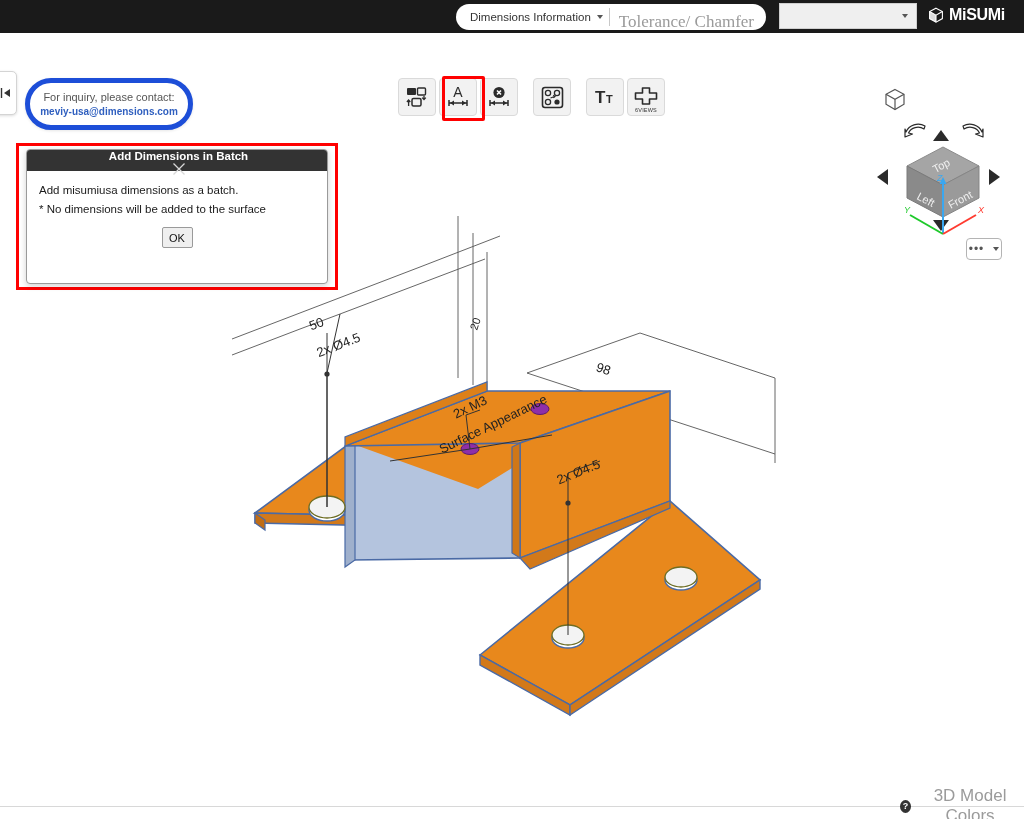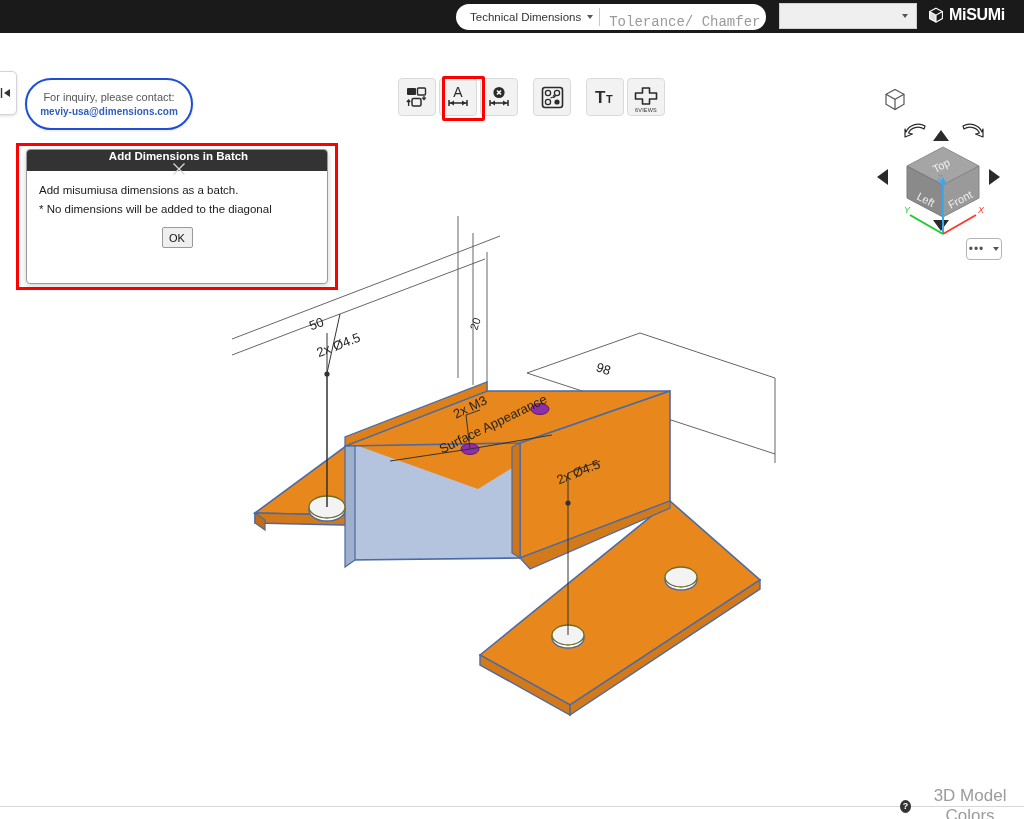--- a/index.html
+++ b/index.html
@@ -38,23 +38,23 @@
   .caret-dn {
     display: inline-block;
     margin-left: 6px;
     width: 0; height: 0;
     border-left: 3.5px solid transparent;
     border-right: 3.5px solid transparent;
     border-top: 4.5px solid #555;
   }
   #search-input {
     flex: 1; border: none; outline: none;
-    font-size: 14px; color: #333;
+    font-size: 17px; color: #333;
     padding-left: 9px; background: transparent;
-    font-family: Liberation Mono, monospace;
+    font-family: Liberation Serif, serif;
     margin-top: 10px;
   }
   #search-input::placeholder { color: #9a9a9a; }
   #search-go {
     width: 30px; height: 26px;
     display: flex; align-items: center; justify-content: center;
     cursor: pointer;
   }
   #lang-select {
     position: absolute; left: 779px; top: 3px;
@@ -99,21 +99,21 @@
     display: flex; align-items: center; justify-content: flex-end;
     padding-right: 4px;
     cursor: pointer;
   }
 
   
   #inquiry {
     position: absolute; left: 25px; top: 45px;
     width: 168px; height: 52px;
     background: #fff;
-    border: 2px solid #1d4ed8;
+    border: 5px solid #1d4ed8;
     border-radius: 26px;
     box-shadow: 0 1px 3px rgba(0,0,0,.10);
     display: flex; flex-direction: column;
     align-items: center; justify-content: center;
     gap: 3px;
   }
   #inquiry .l1 { font-size: 11px; color: #555; }
   #inquiry .l2 { font-size: 10px; color: #2f5fbf; font-weight: bold; }
 
   
@@ -230,21 +230,21 @@
     display: flex; align-items: center; justify-content: center;
   }
 </style>
 </head>
 <body>
 
 <div id="topbar">
 
   <div id="search-pill">
     <div id="search-category">
-      <span class="lbl">Technical Dimensions</span>
+      <span class="lbl">Dimensions Information</span>
       <span class="caret-dn"></span>
     </div>
     <input id="search-input" type="text" placeholder="Tolerance/ Chamfer" style="">
     <div id="search-go">
       <svg width="15" height="15" viewBox="0 0 16 16">
         <circle cx="6.6" cy="6.6" r="4.8" fill="none" stroke="#222" stroke-width="1.5"></circle>
         <line x1="10.2" y1="10.2" x2="14.4" y2="14.4" stroke="#222" stroke-width="1.8" stroke-linecap="round"></line>
       </svg>
     </div>
   </div>
@@ -447,21 +447,21 @@
     <div id="dialog-title">
       <span class="t">Add Dimensions in Batch</span>
       <span id="dialog-close">
         <svg width="14" height="14" viewBox="0 0 14 14">
           <path d="M1.5 1.5 L12.5 12.5 M12.5 1.5 L1.5 12.5" stroke="#d8d8d8" stroke-width="1.3"></path>
         </svg>
       </span>
     </div>
     <div id="dialog-body">
       <p>Add misumiusa dimensions as a batch.</p>
-      <p>* No dimensions will be added to the diagonal</p>
+      <p>* No dimensions will be added to the surface</p>
       <button id="dialog-ok">OK</button>
     </div>
   </div>
 
   <div id="nav-widget">
 
     <div id="home-icon">
       <svg width="22" height="24" viewBox="0 0 22 24">
         <path d="M11 1.5 L20 6.3 L20 16.2 L11 21.6 L2 16.2 L2 6.3 Z" fill="none" stroke="#555" stroke-width="1.2"></path>
         <path d="M2 6.3 L11 11.3 L20 6.3" fill="none" stroke="#555" stroke-width="1.2"></path>

